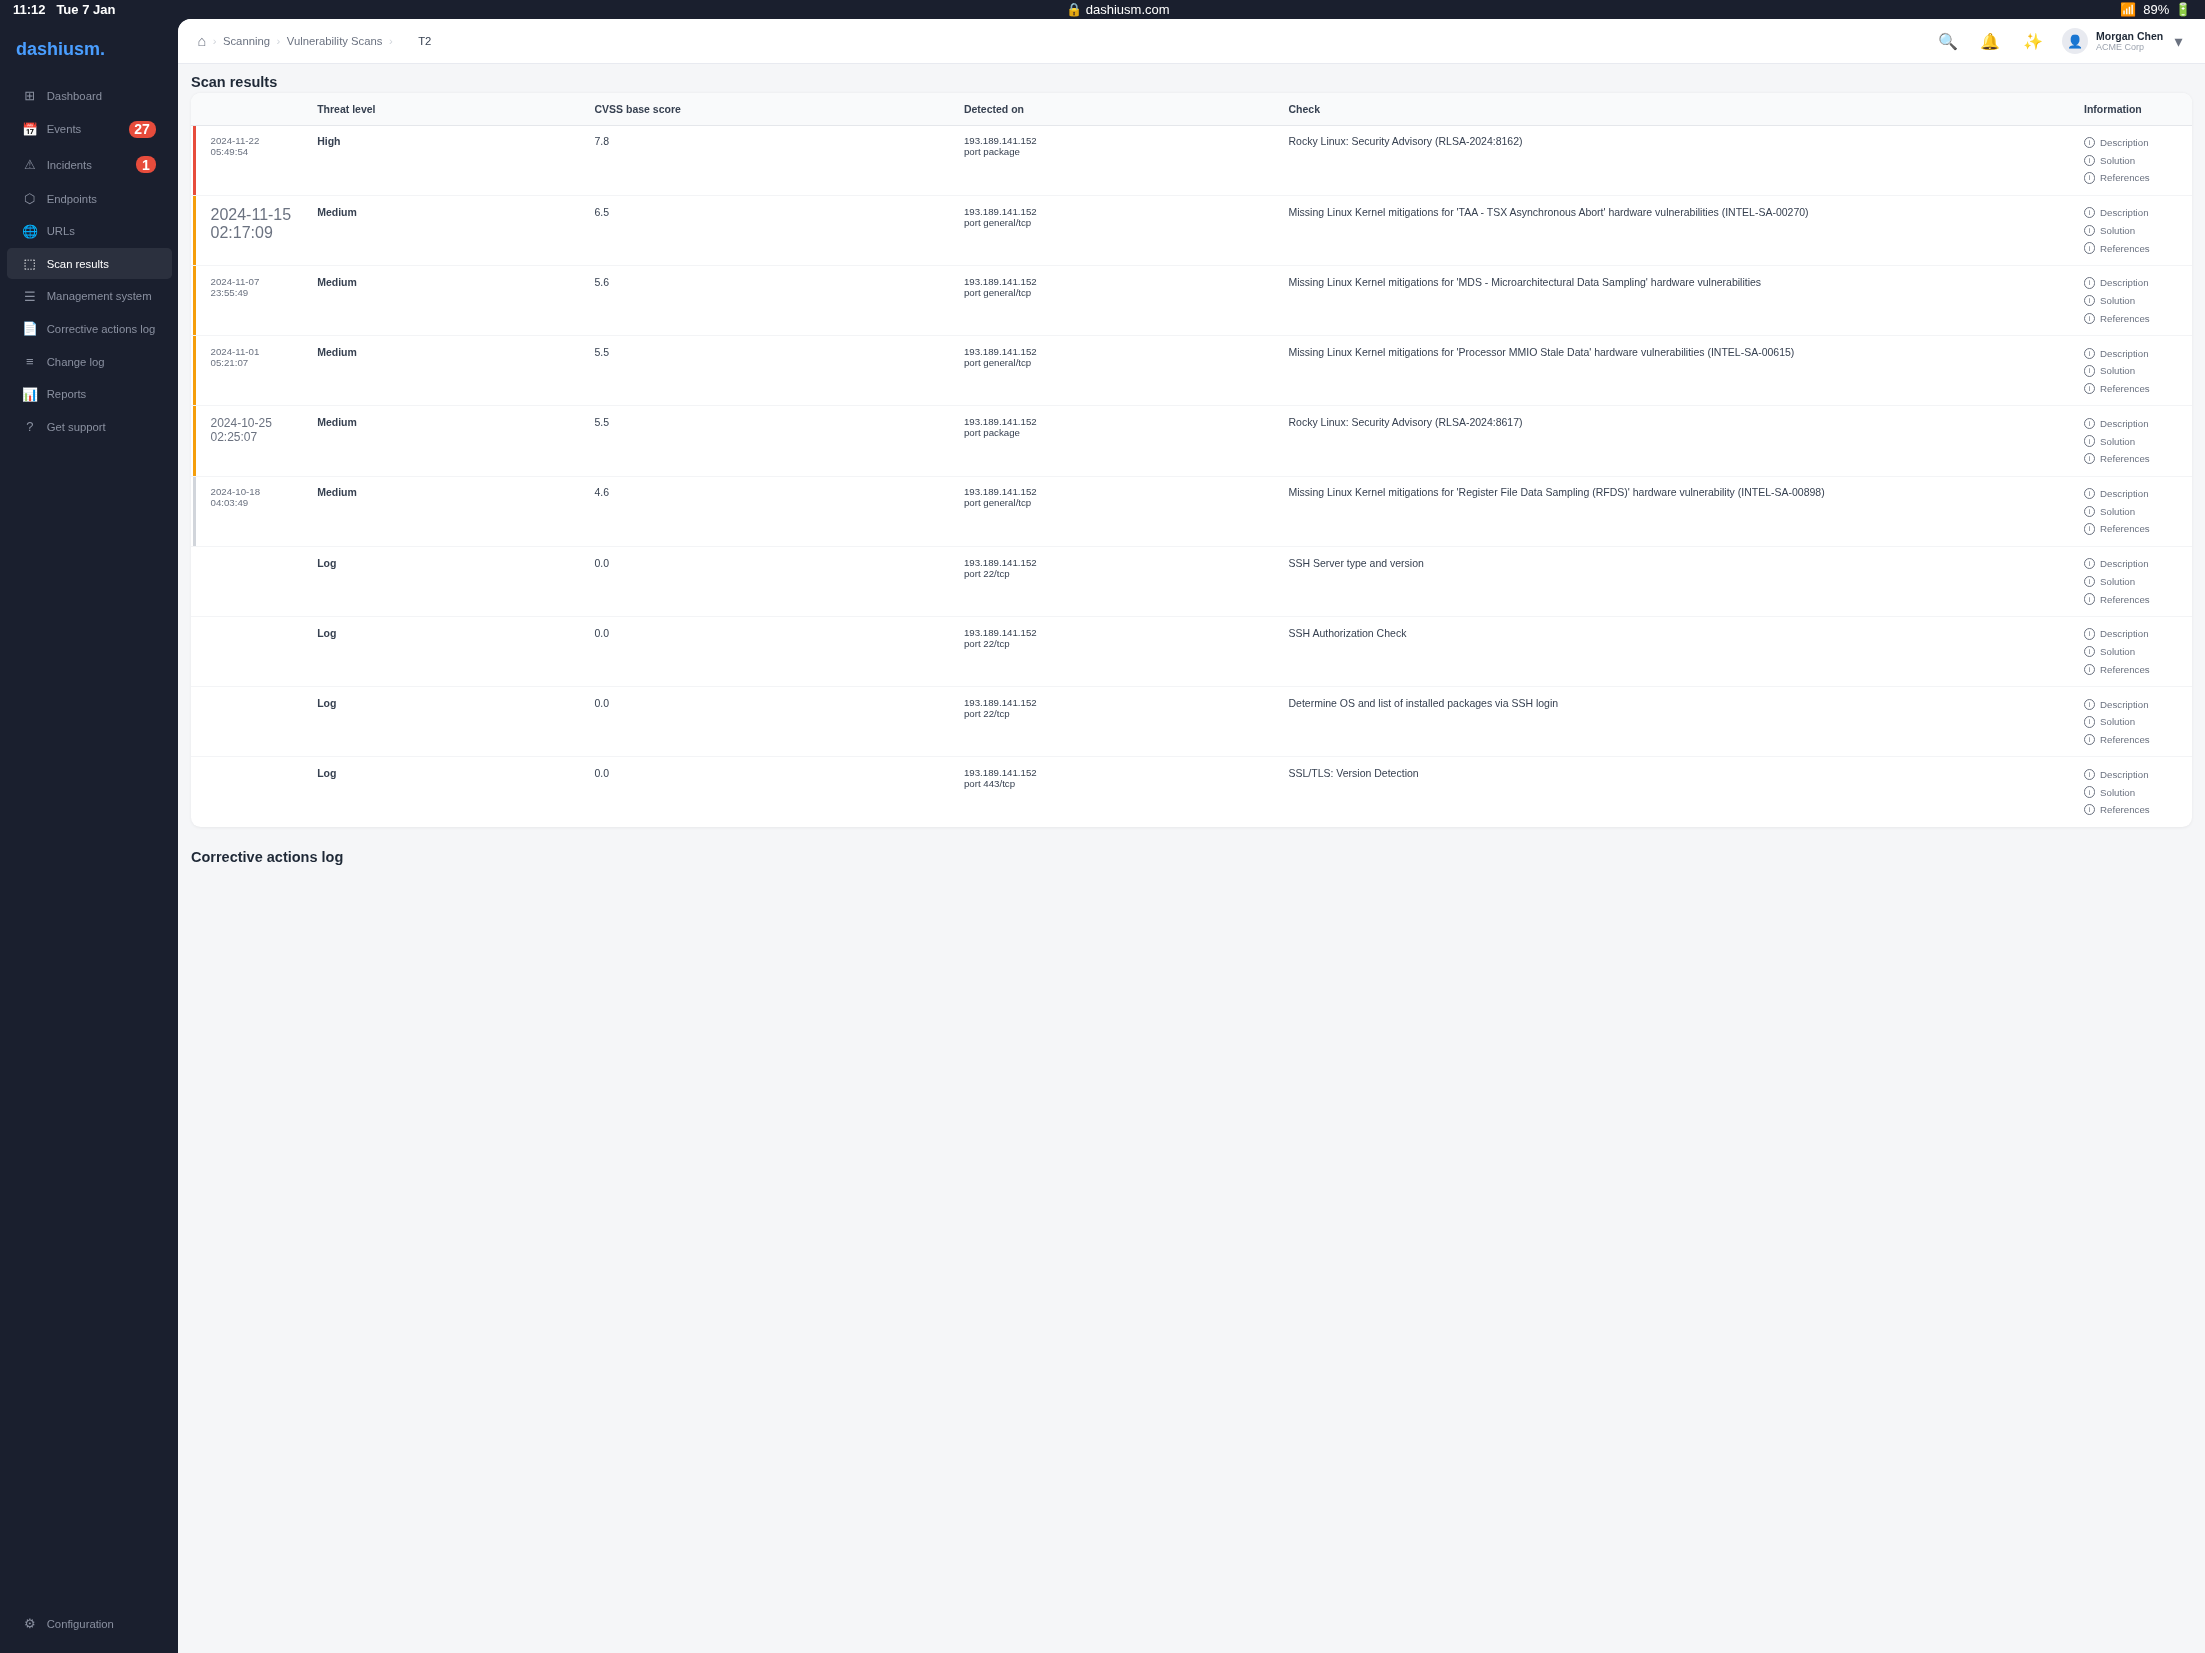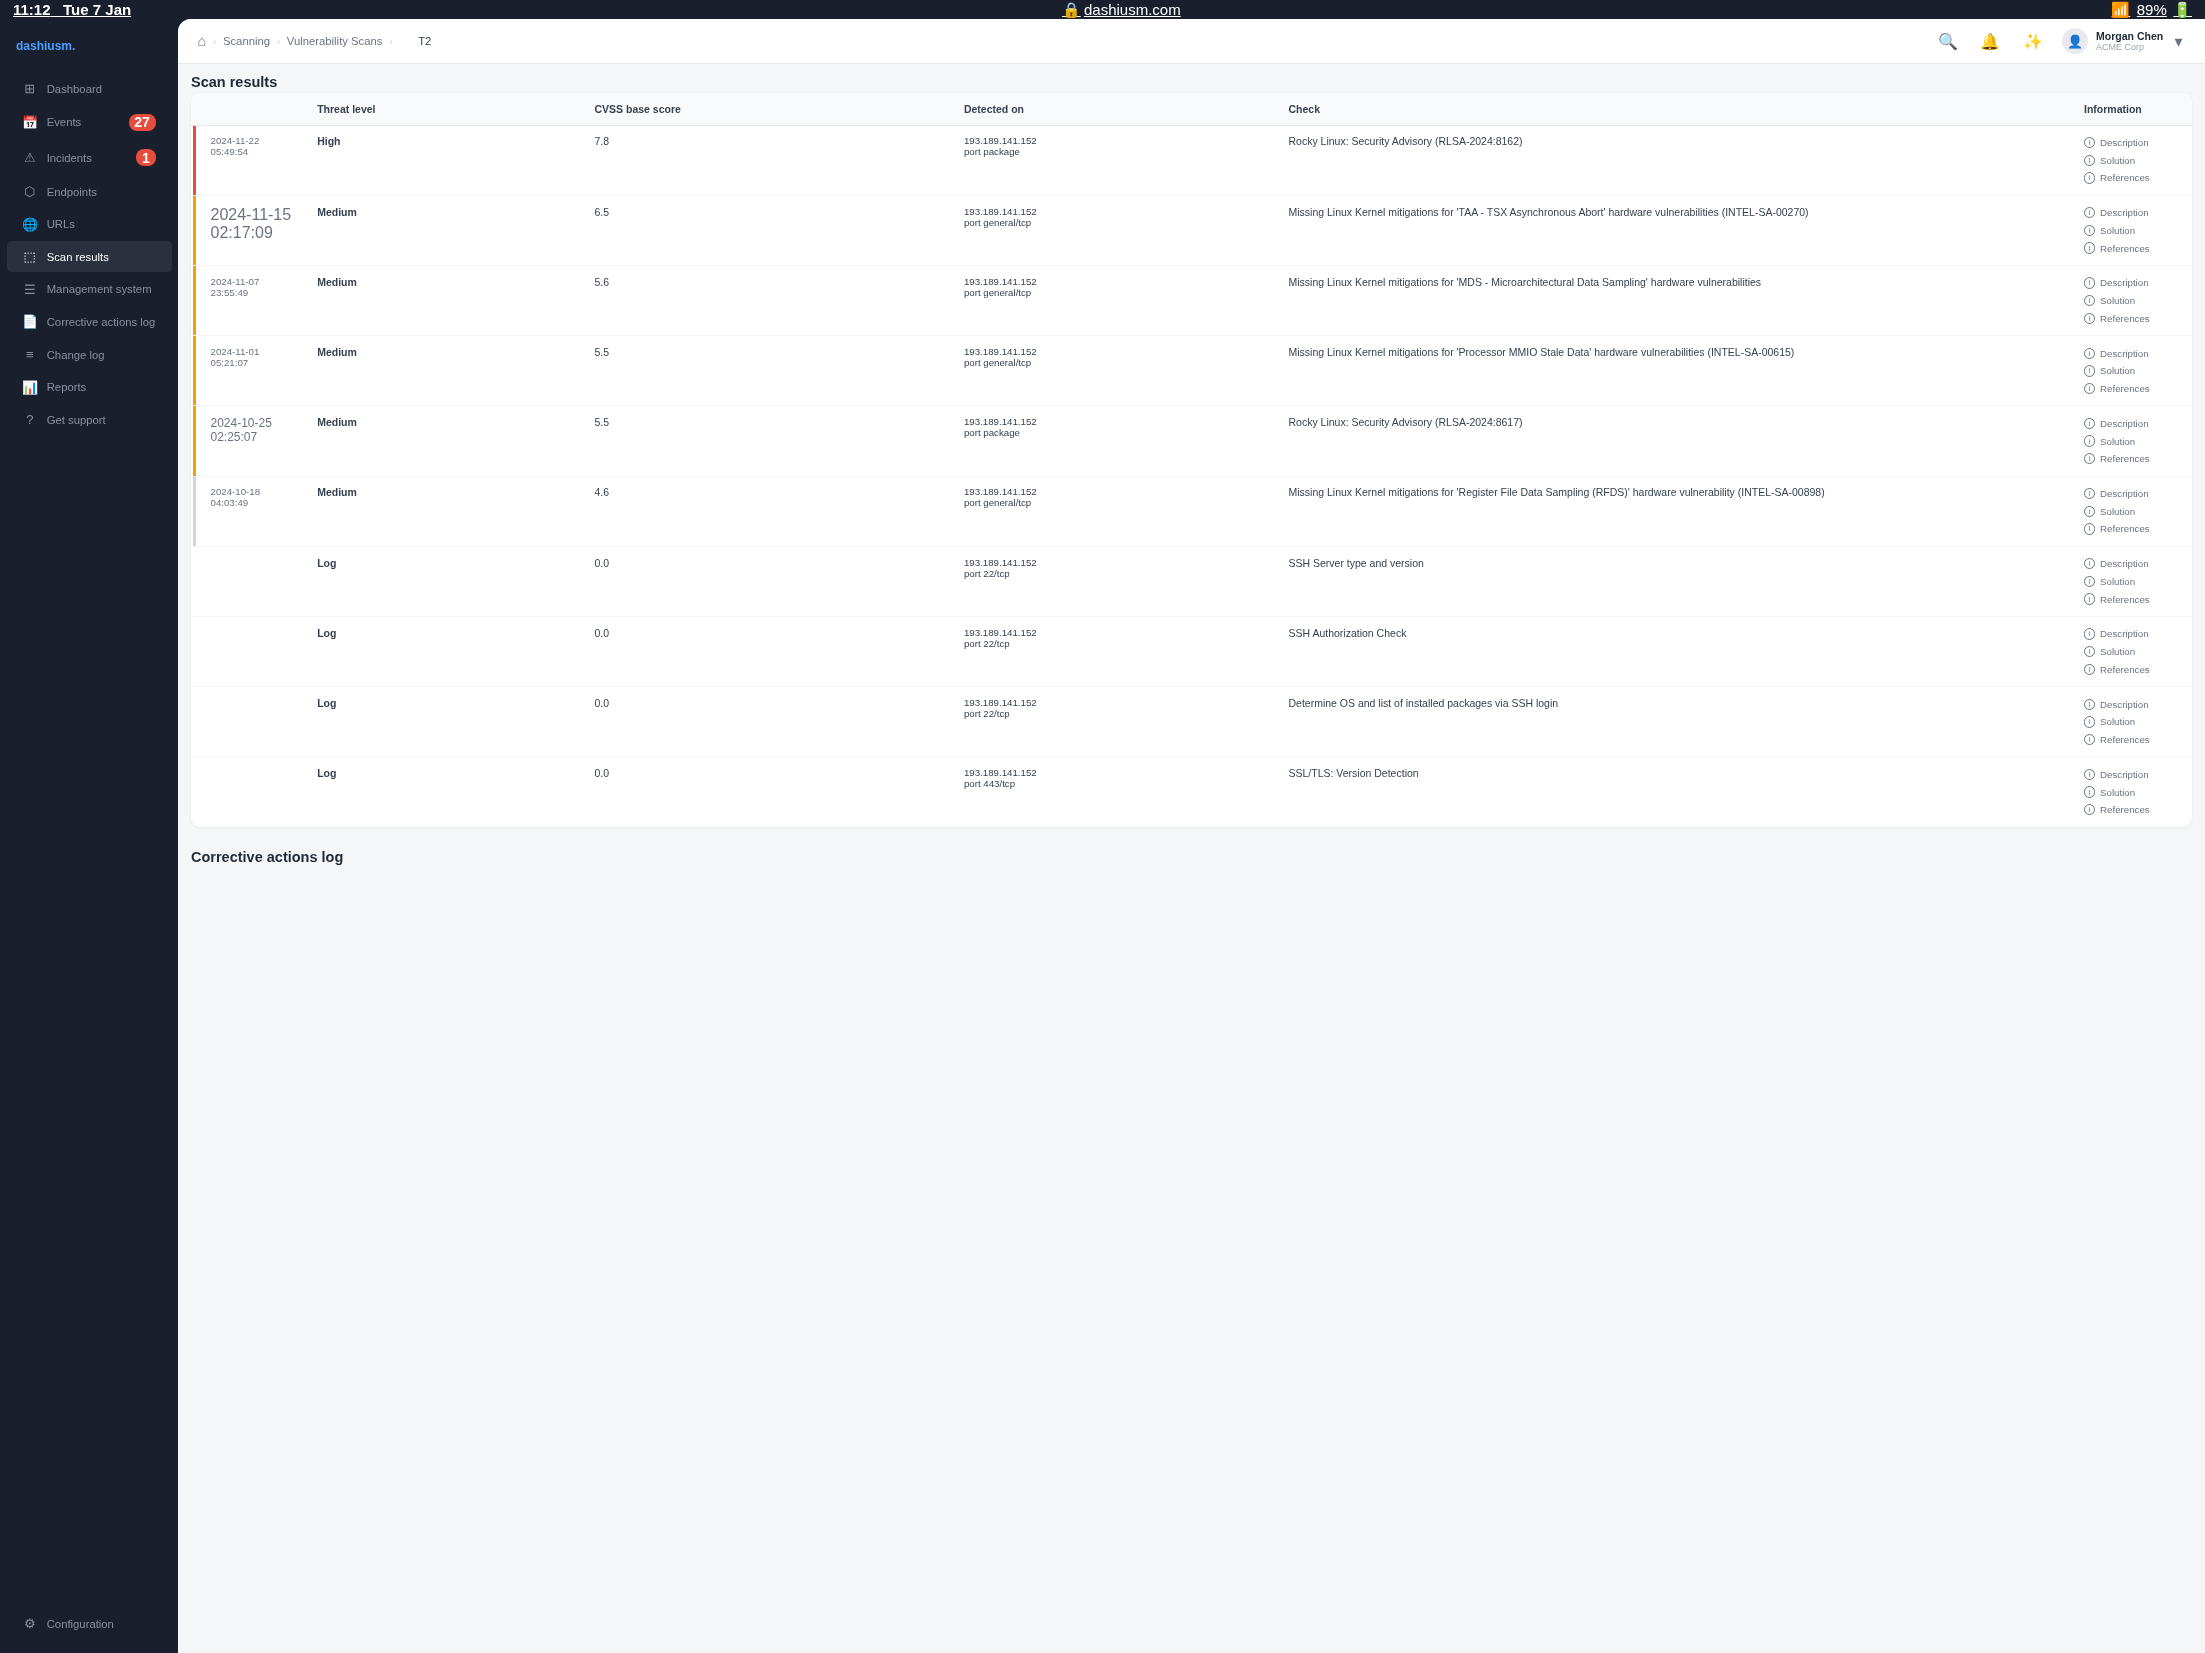--- a/index.html
+++ b/index.html
@@ -10,27 +10,26 @@
       display: flex;
       flex-direction: column;
       height: 100vh;
       overflow: hidden;
     }
 
     
     .status-bar {
       background: #1a1f2e;
       color: #fff;
-      font-size: 15px;
+      font-size: 13px;
       padding: 3.2px 13px;
       display: flex;
       justify-content: space-between;
       align-items: center;
       height: 19.4px;
-      text-decoration: underline;
     }
     .status-bar-left { font-weight: 600; }
     .status-bar-center { display: flex; gap: 3.2px; align-items: center; }
     .status-bar-right { display: flex; gap: 6.5px; align-items: center; }
 
     
     .app-container {
       display: flex;
       flex: 1;
       overflow: hidden;
@@ -41,21 +40,21 @@
       width: 178px;
       background: #1a1f2e;
       display: flex;
       flex-direction: column;
       padding: 13px 0;
       flex-shrink: 0;
     }
 
     .logo {
       padding: 6.5px 16px 19.4px;
-      font-size: 12px;
+      font-size: 18px;
       font-weight: 700;
       color: #fff;
     }
     .logo span { color: #4a9eff; }
 
     .nav-item {
       display: flex;
       align-items: center;
       gap: 9.7px;
       padding: 8px 16px;

